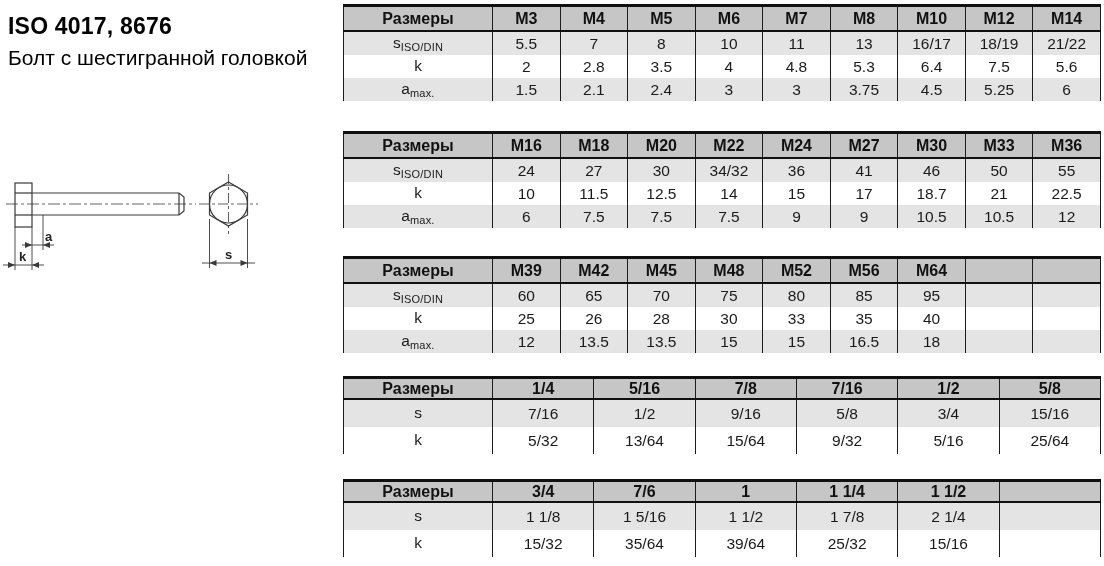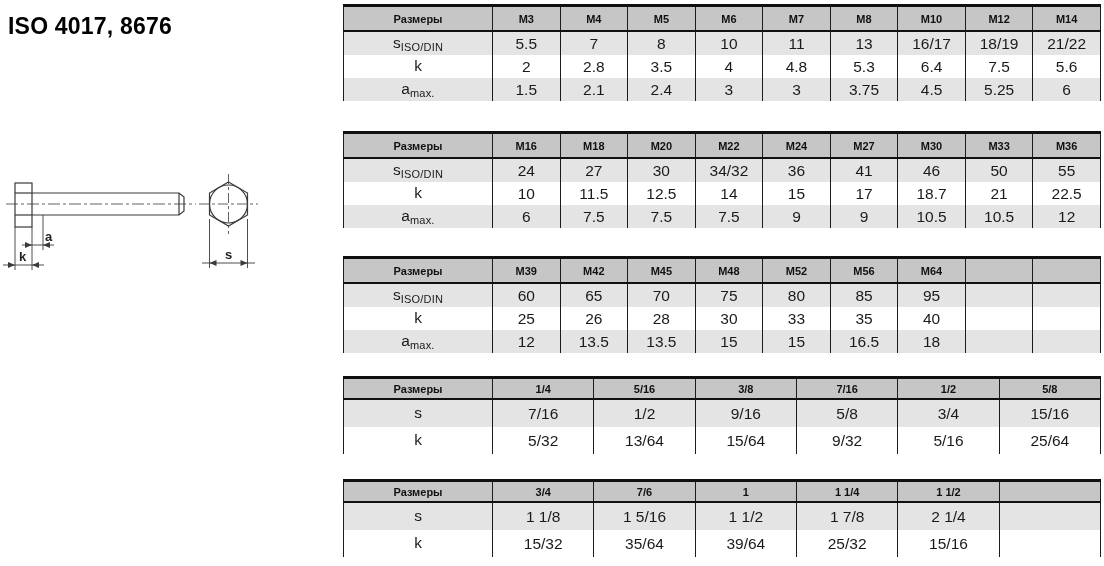--- a/index.html
+++ b/index.html
@@ -17,36 +17,37 @@
   .tbl-slot { position:absolute; left:343px; width:757px; }
   table { border-collapse:collapse; table-layout:fixed; width:757px; }
   th, td {
     border-left:1px solid var(--border,#1c1c1c);
     border-right:1px solid var(--border,#1c1c1c);
     text-align:center; padding:0; overflow:hidden; white-space:nowrap;
   }
   thead th {
     background:var(--header-bg,#c6c6c6);
     border-top:3px solid #101010; border-bottom:2px solid #101010;
-    font-size:11px; font-weight:bold; color:#111;
+    font-size:16px; font-weight:bold; color:#111;
   }
   .metric   thead th { height:23px; }
   .metric   tbody td { height:23px; font-size:15.5px; }
   .imperial thead th { height:19px; }
   .imperial tbody td { height:27px; font-size:15.5px; }
   tr.shade td { background:var(--stripe-bg,#e4e4e4); }
   tr.plain td { background:#ffffff; }
   td.rowlabel { font-size:16px; color:#1a1a1a; }
   .sub { font-size:11px; vertical-align:-3px; letter-spacing:0.2px; }
 </style>
 </head>
 <body>
 
 <div class="title-block">
   <div class="title-line-bold">ISO 4017, 8676</div>
+  <div class="title-line-reg">Болт с шестигранной головкой</div>
 </div>
 
 <svg class="drawing" width="310" height="170" viewBox="0 0 310 170">
   <g stroke="#3a3a3a" fill="none" stroke-width="1.2">
 
     <g>
       <rect x="15" y="13" width="17" height="44"></rect>
       <line x1="15" y1="23" x2="32" y2="23"></line>
       <line x1="15" y1="45" x2="32" y2="45"></line>
       <polyline points="32,23 179,23 184,27 184,41 179,45 32,45"></polyline>
@@ -302,21 +303,21 @@
         <col style="width: 101.333px;">
         <col style="width: 101.333px;">
         <col style="width: 101.333px;">
         <col style="width: 101.333px;">
       </colgroup>
       <thead>
         <tr>
           <th>Размеры</th>
           <th>1/4</th>
           <th>5/16</th>
-          <th>3/8</th>
+          <th>7/8</th>
           <th>7/16</th>
           <th>1/2</th>
           <th>5/8</th>
         </tr>
       </thead>
       <tbody>
         <tr class="shade">
           <td class="rowlabel"><span>s</span><span class="sub"></span></td>
           <td>7/16</td>
           <td>1/2</td>

